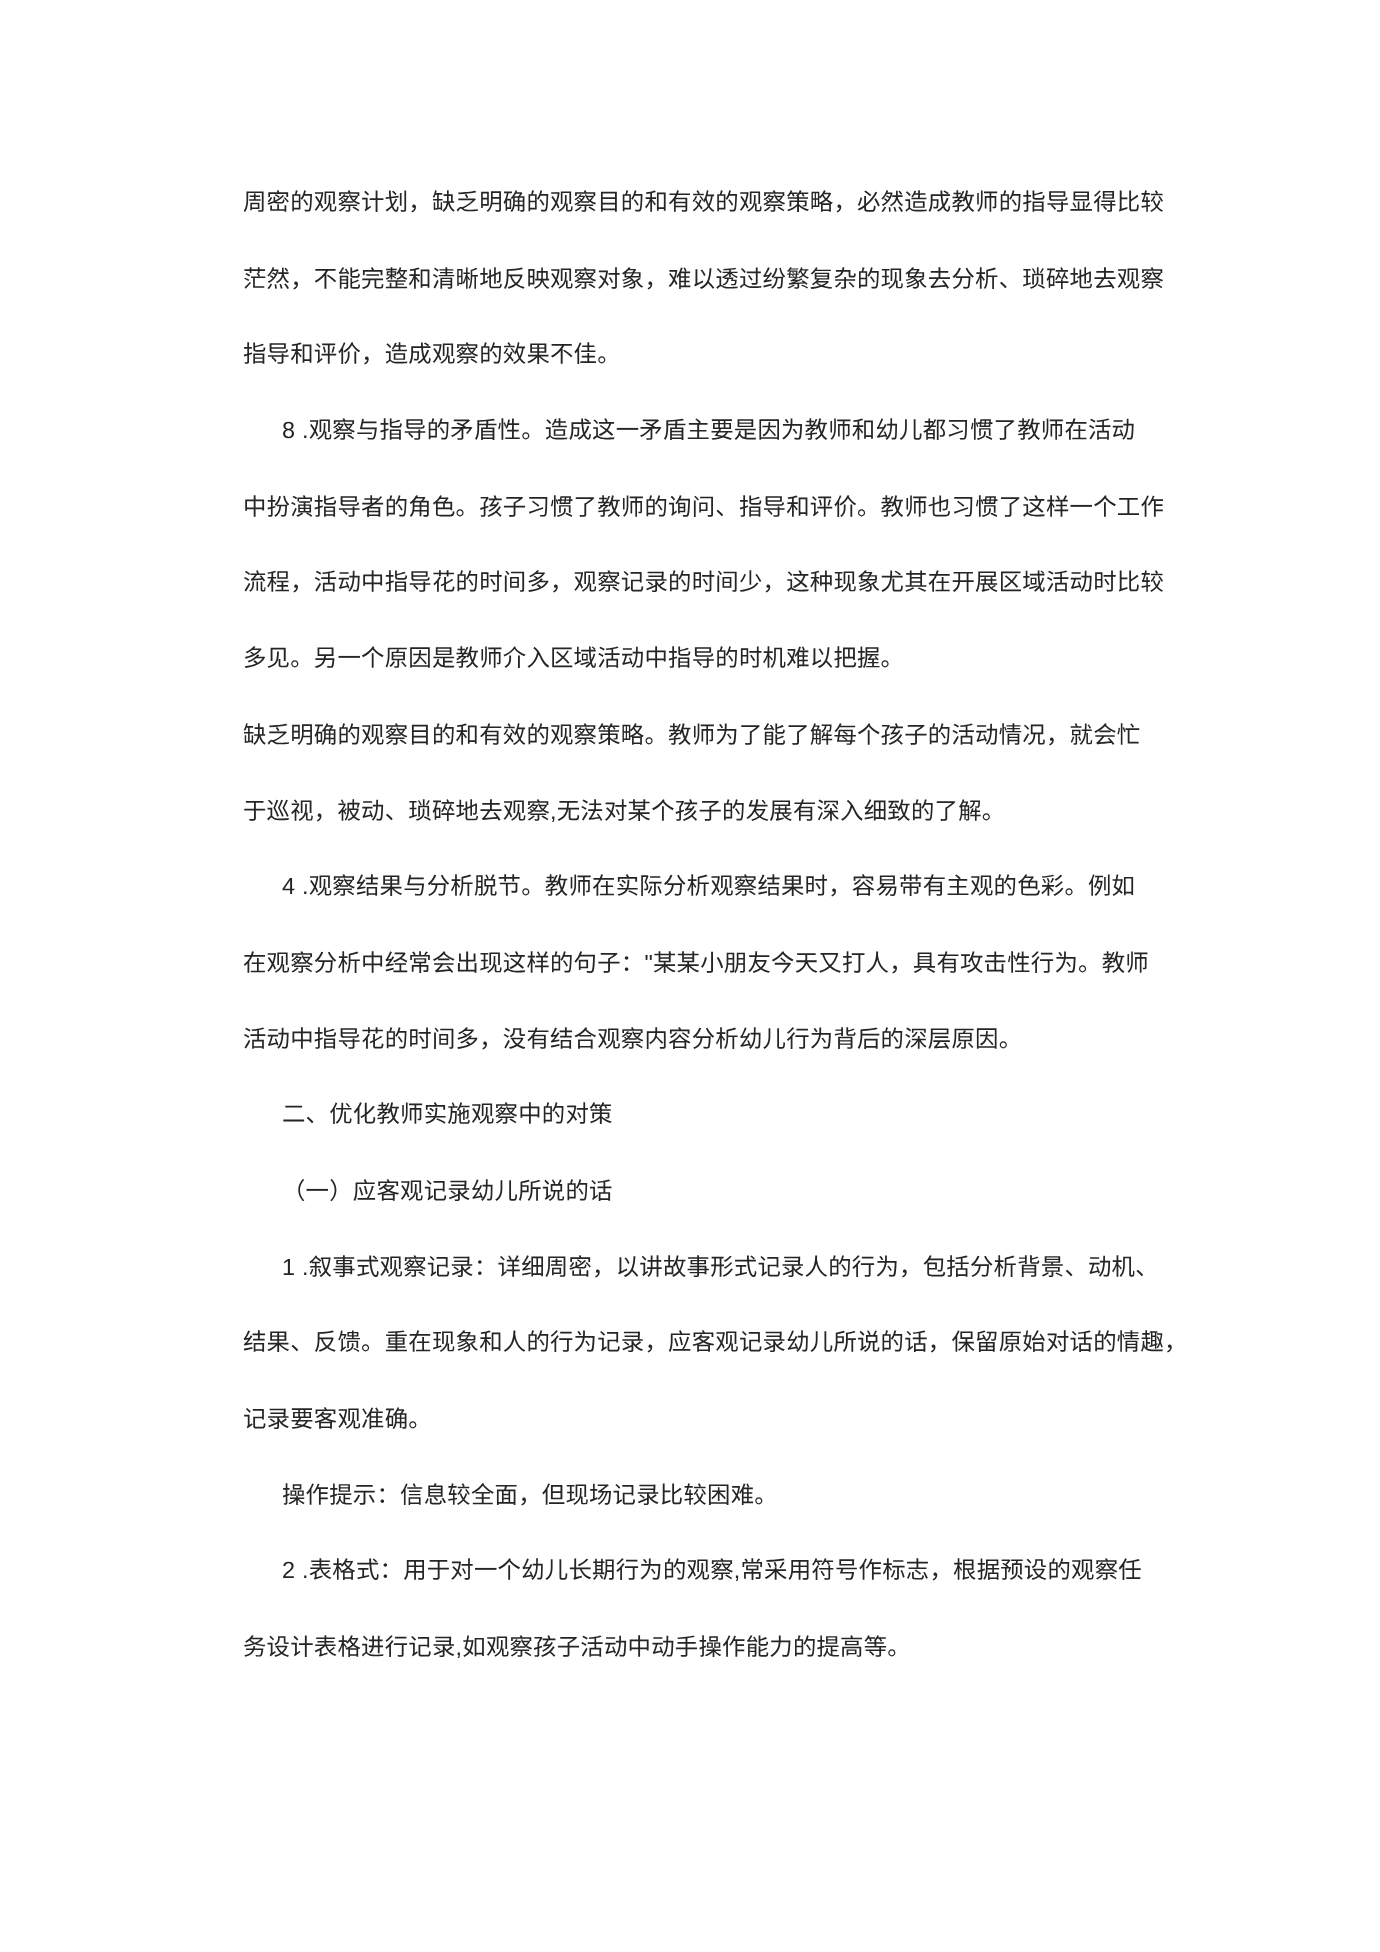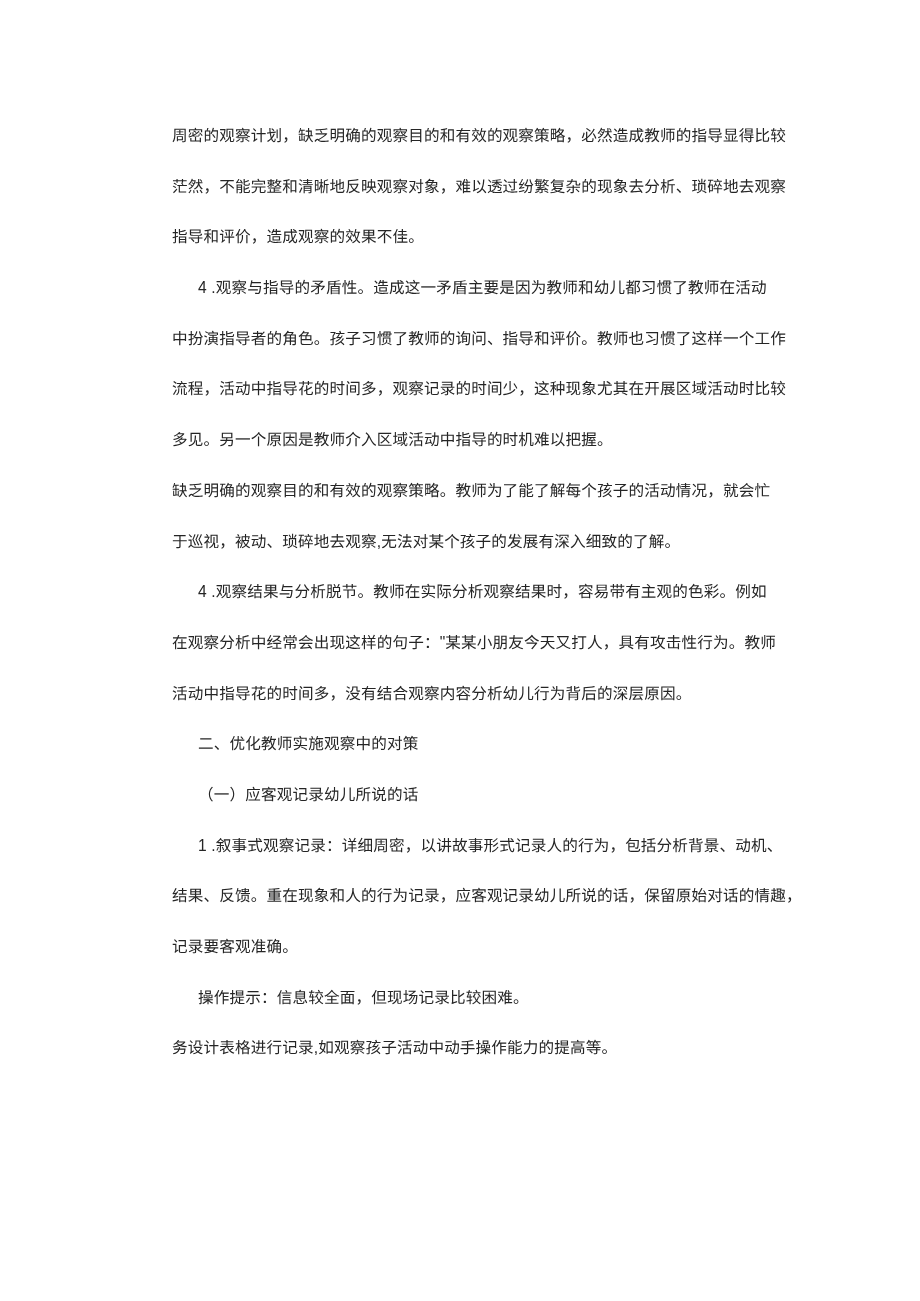--- a/index.html
+++ b/index.html
@@ -10,21 +10,21 @@
   .page {
     position: relative;
     width: 920px;
     height: 1301px;
     background: #ffffff;
     overflow: hidden;
     font-family: "Liberation Sans", sans-serif;
   }
   .content {
     position: absolute;
-    left: 172px;
+    left: 162px;
     top: 111px;
     width: 620px;
   }
   .line {
     font-size: 15.6px;
     line-height: 50.7px;
     height: 50.7px;
     color: #252525;
     white-space: nowrap;
     letter-spacing: 0.15px;
@@ -44,21 +44,21 @@
 <div class="page">
   <div class="content">
 
     <div class="paragraph">
       <div class="line">周密的观察计划，缺乏明确的观察目的和有效的观察策略，必然造成教师的指导显得比较</div>
       <div class="line">茫然，不能完整和清晰地反映观察对象，难以透过纷繁复杂的现象去分析、琐碎地去观察</div>
       <div class="line">指导和评价，造成观察的效果不佳。</div>
     </div>
 
     <div class="paragraph">
-      <div class="line indent">4 .观察与指导的矛盾性。造成这一矛盾主要是因为教师和幼儿都习惯了教师在活动</div>
+      <div class="line indent">8 .观察与指导的矛盾性。造成这一矛盾主要是因为教师和幼儿都习惯了教师在活动</div>
       <div class="line">中扮演指导者的角色。孩子习惯了教师的询问、指导和评价。教师也习惯了这样一个工作</div>
       <div class="line">流程，活动中指导花的时间多，观察记录的时间少，这种现象尤其在开展区域活动时比较</div>
       <div class="line">多见。另一个原因是教师介入区域活动中指导的时机难以把握。</div>
     </div>
 
     <div class="paragraph">
       <div class="line">缺乏明确的观察目的和有效的观察策略。教师为了能了解每个孩子的活动情况，就会忙</div>
       <div class="line">于巡视，被动、琐碎地去观察,无法对某个孩子的发展有深入细致的了解。</div>
     </div>
 
@@ -80,17 +80,18 @@
       <div class="line indent">1 .叙事式观察记录：详细周密，以讲故事形式记录人的行为，包括分析背景、动机、</div>
       <div class="line">结果、反馈。重在现象和人的行为记录，应客观记录幼儿所说的话，保留原始对话的情趣，</div>
       <div class="line">记录要客观准确。</div>
     </div>
 
     <div class="paragraph">
       <div class="line indent">操作提示：信息较全面，但现场记录比较困难。</div>
     </div>
 
     <div class="paragraph">
+      <div class="line indent">2 .表格式：用于对一个幼儿长期行为的观察,常采用符号作标志，根据预设的观察任</div>
       <div class="line">务设计表格进行记录,如观察孩子活动中动手操作能力的提高等。</div>
     </div>
 
   </div>
 </div>
 
 </body></html>

